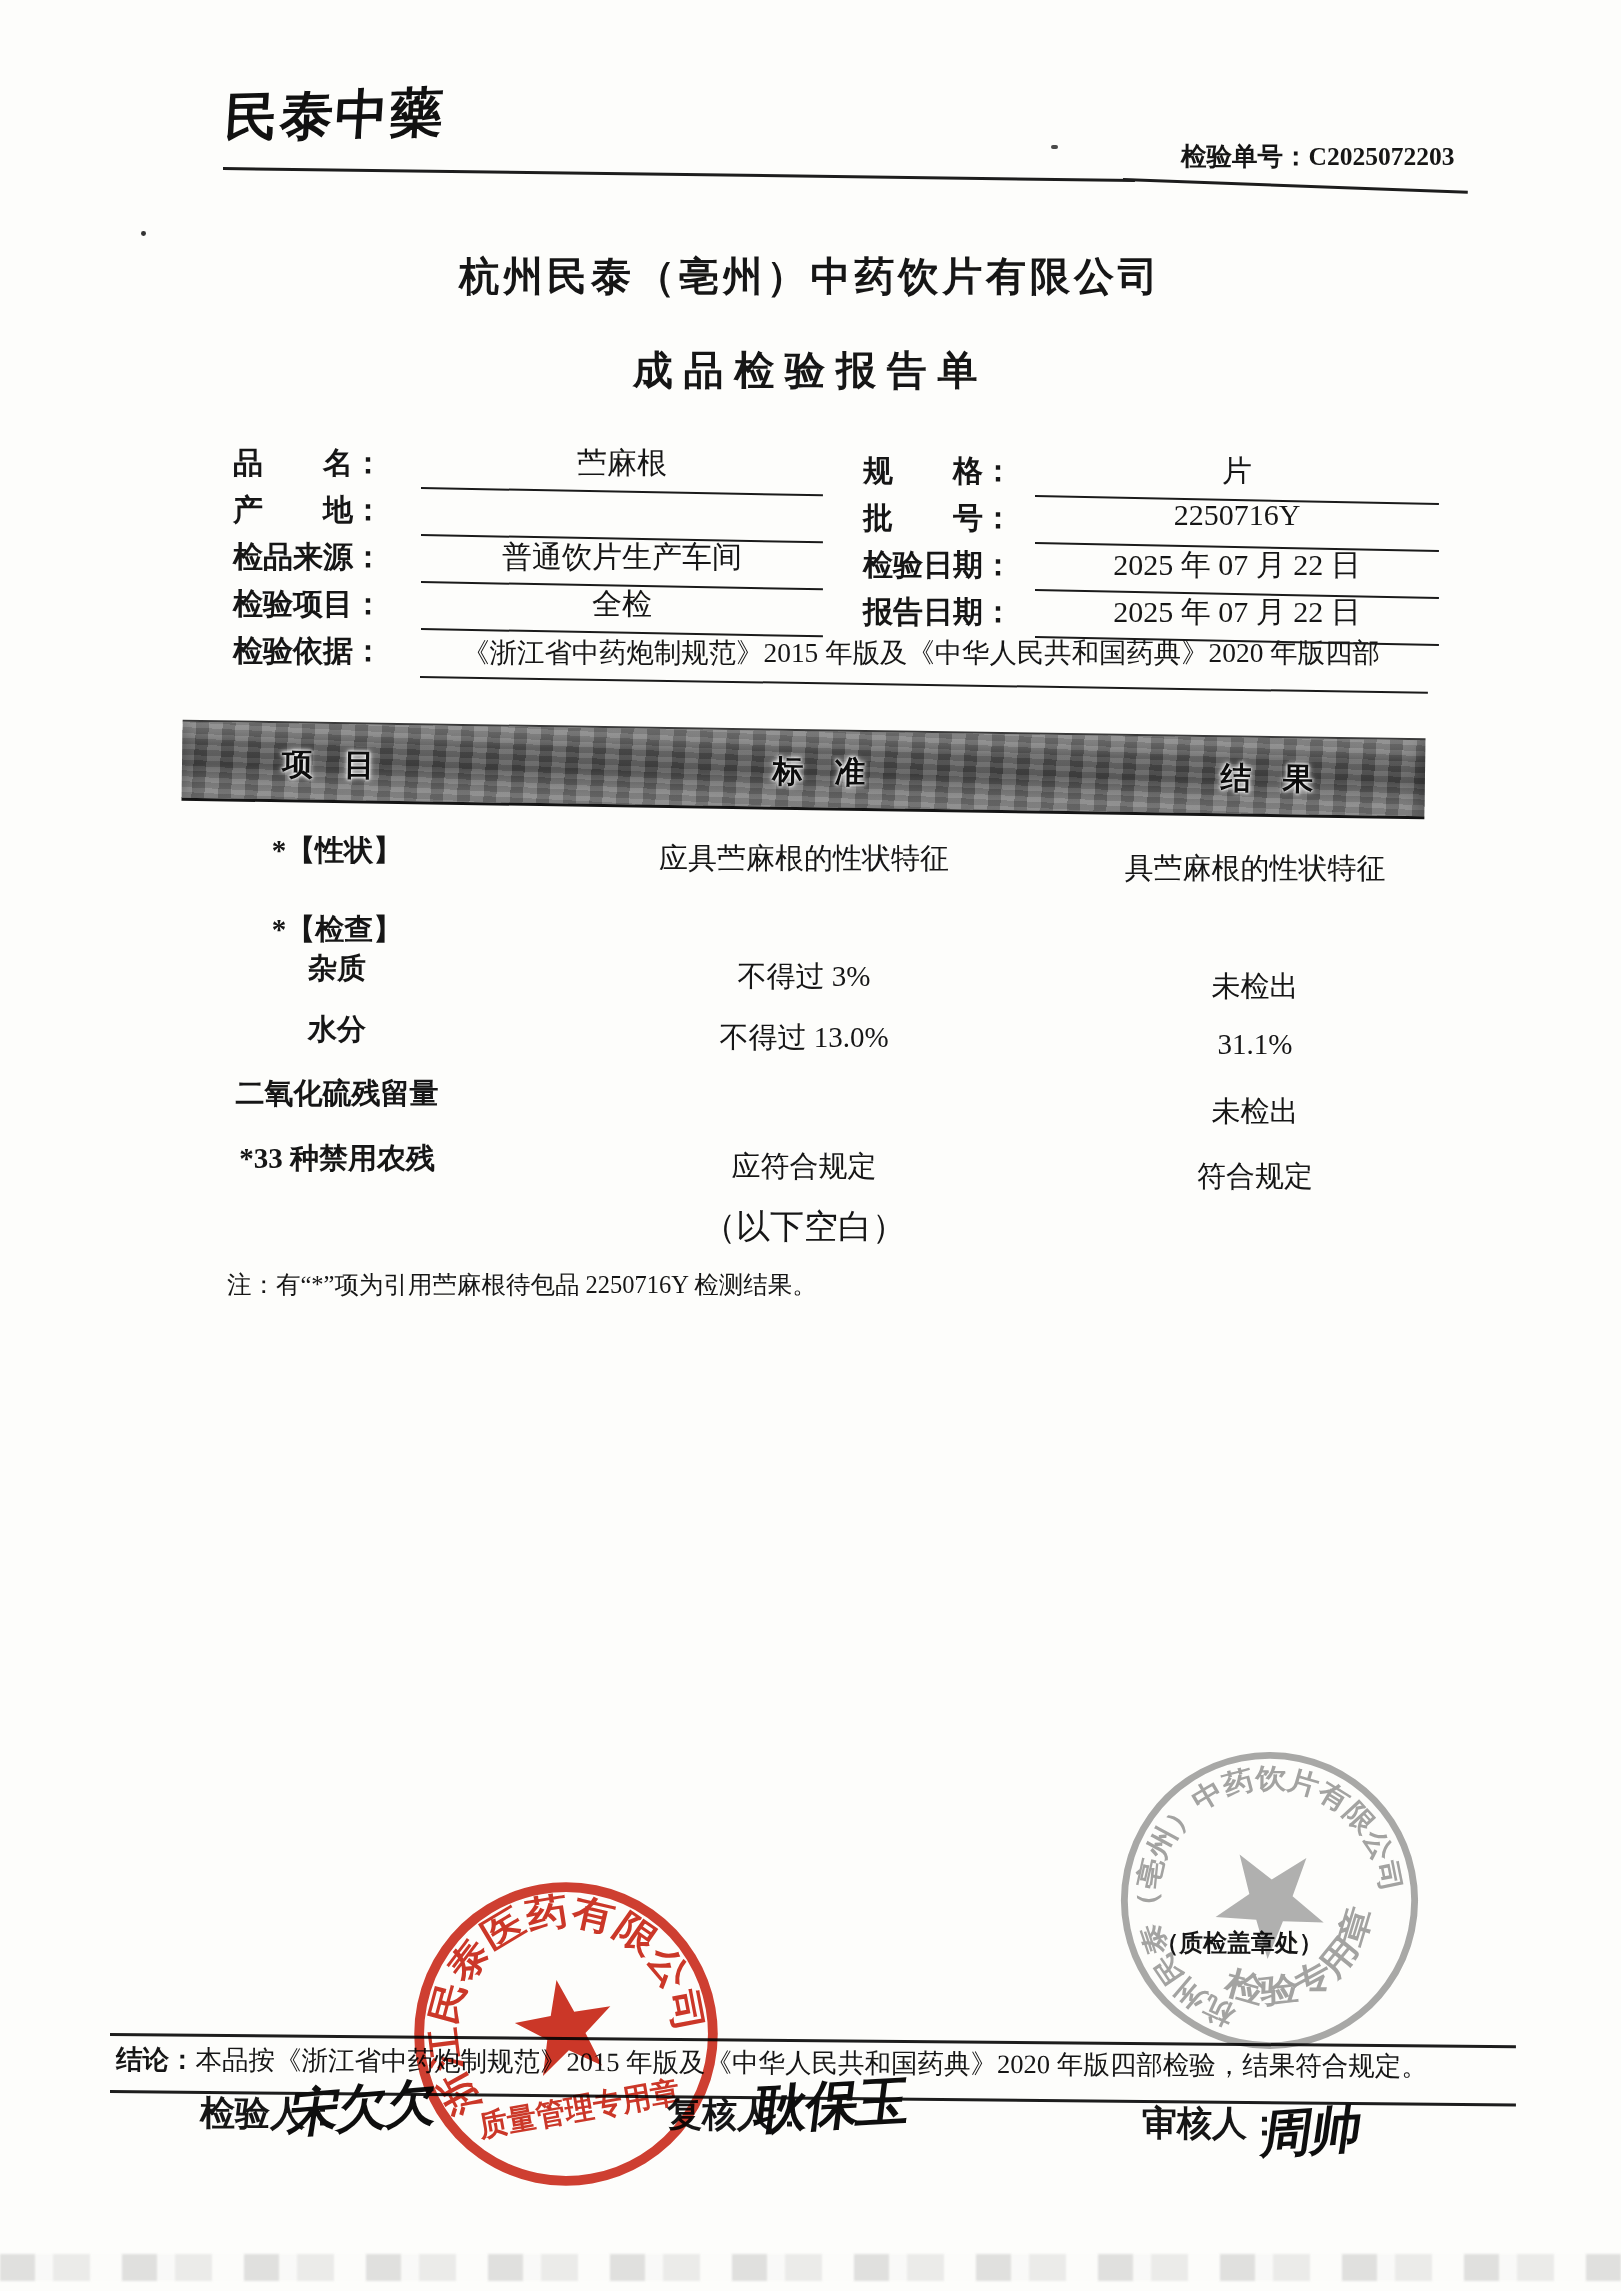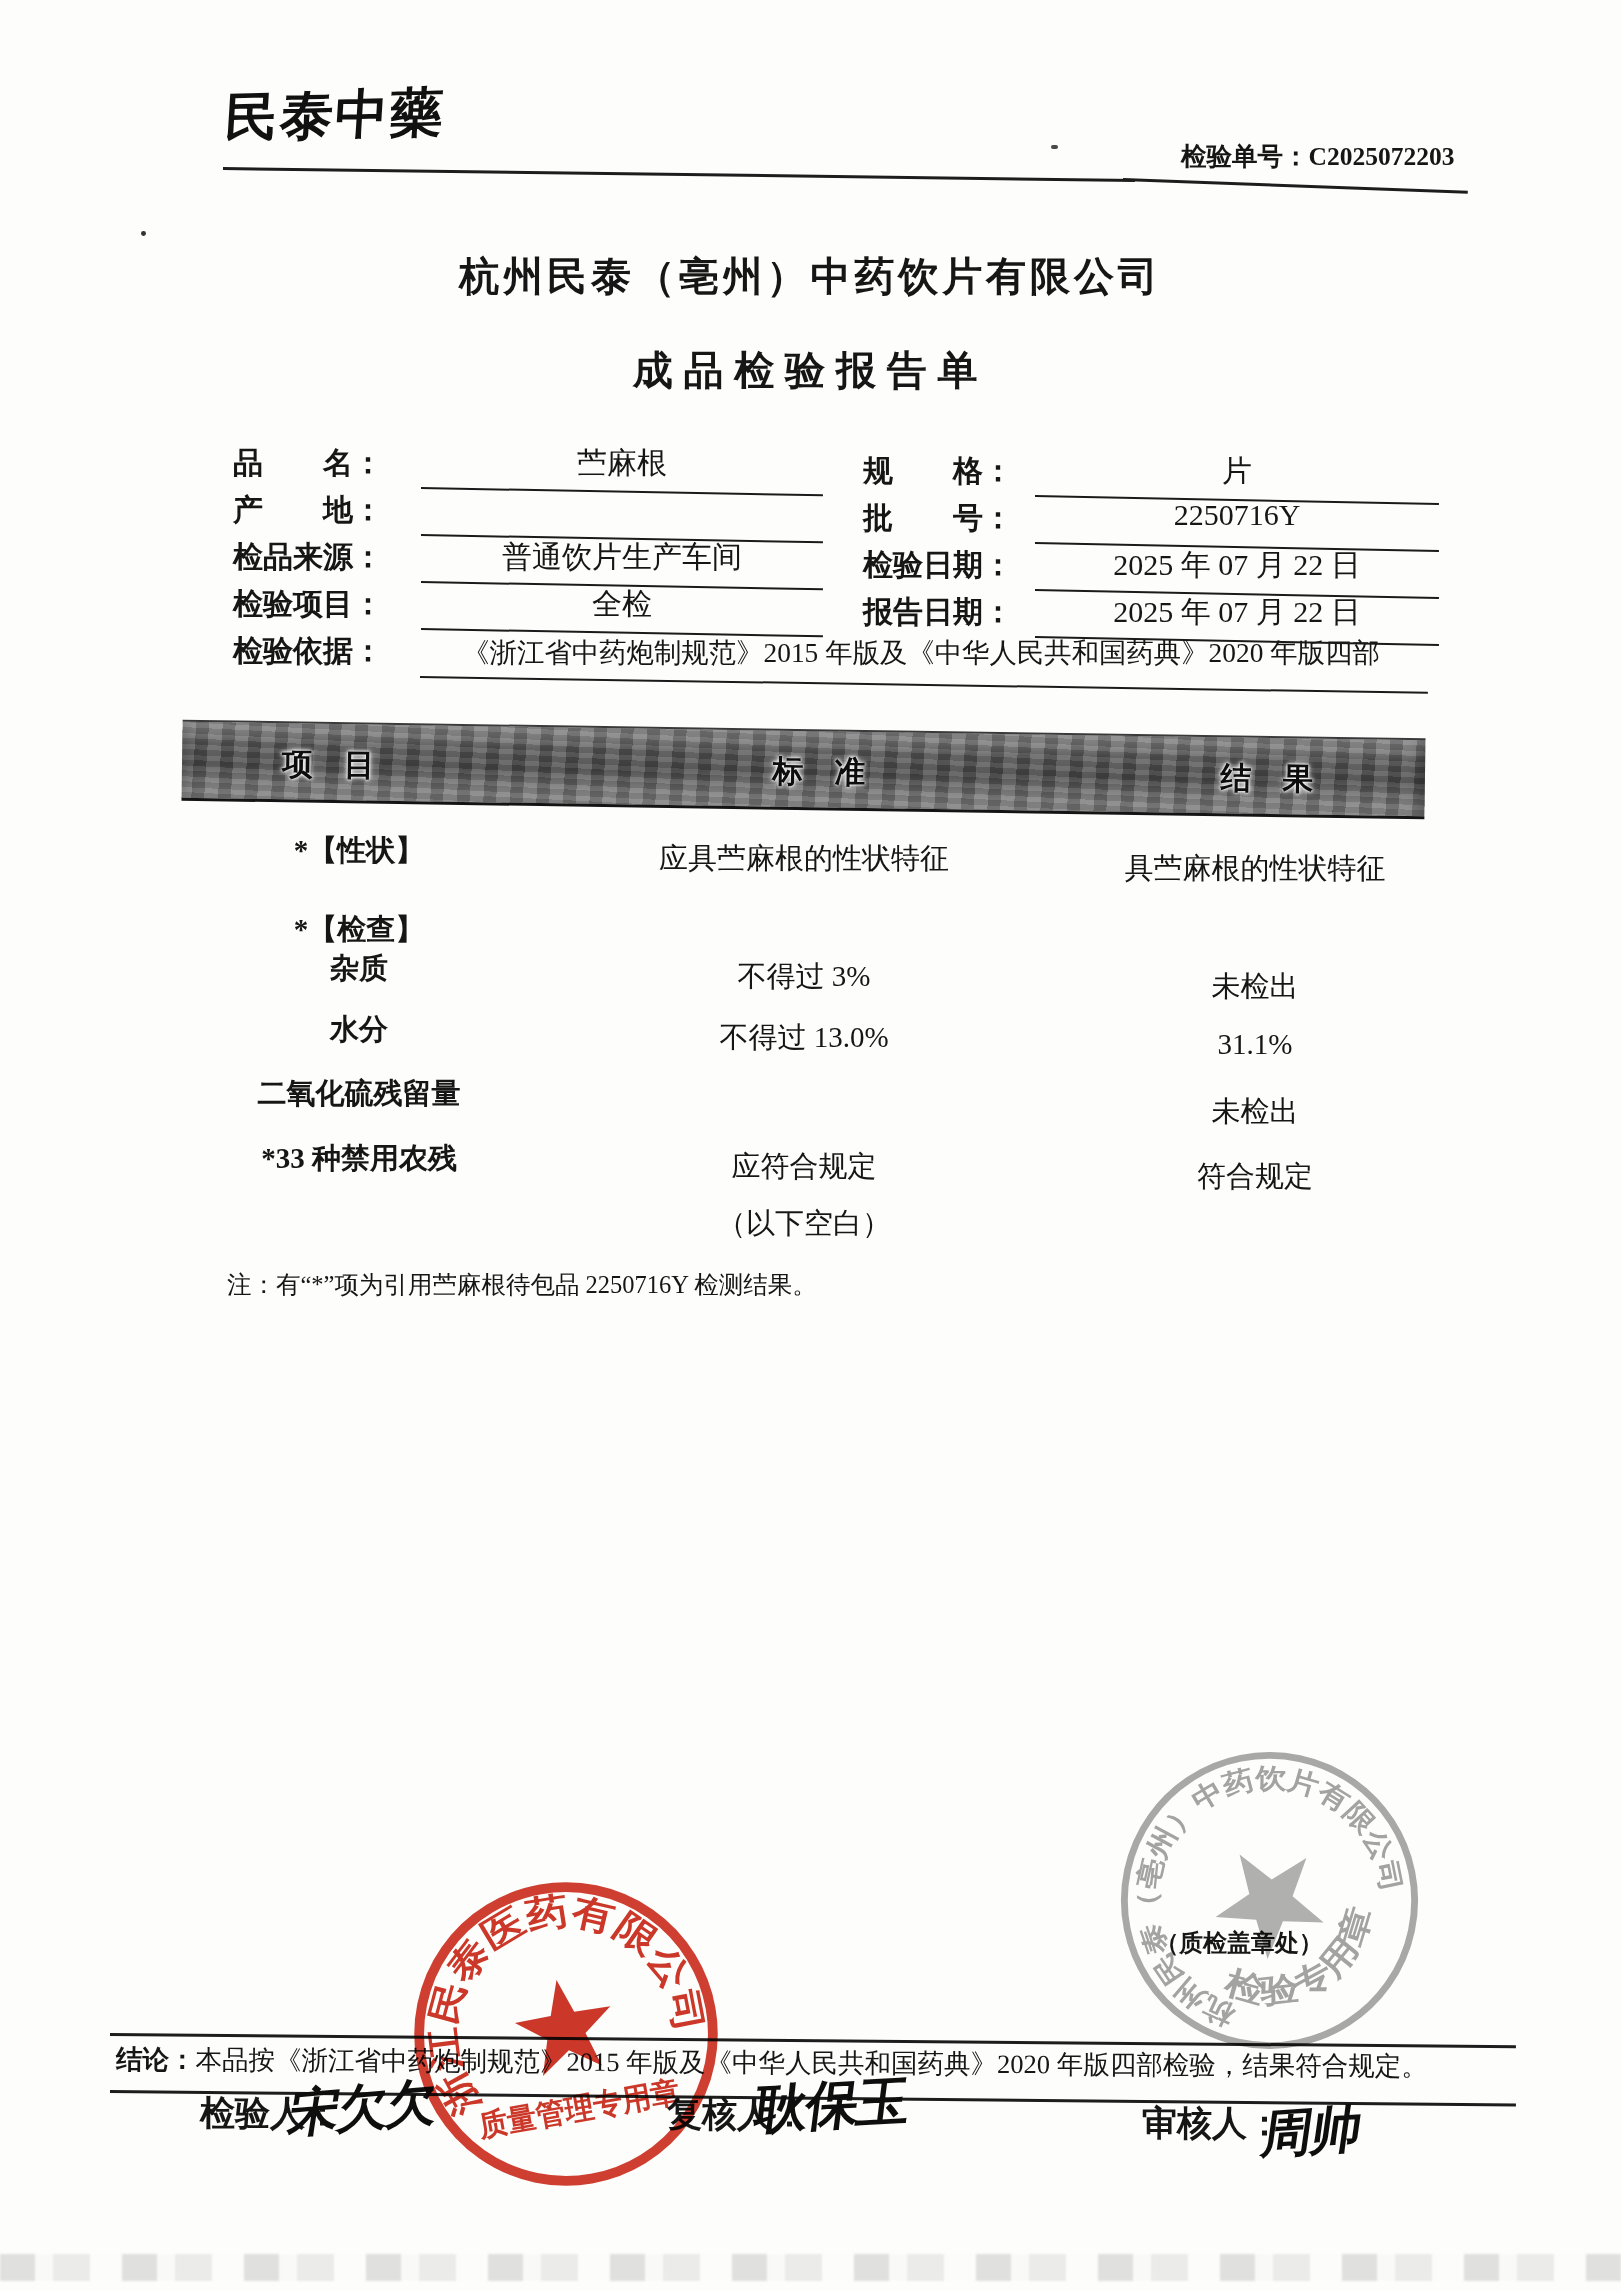--- a/index.html
+++ b/index.html
@@ -40,24 +40,24 @@
       linear-gradient(180deg,#a3a3a3 0%,#5b5b5b 28%,#4d4d4d 55%,#7b7b7b 82%,#9c9c9c 100%);
     border-top:2px solid #3a3a3a;border-bottom:3.9px solid #141414;
     box-shadow:inset 0 0 19.6px rgba(0,0,0,.35);}
   .bandcell{position:absolute;top:19.6px;font-size:31px;font-weight:700;color:#0d0d0d;white-space:nowrap;
     text-shadow:0 0 5.9px #fff,0 0 3.9px #fff,0 0 2px #fff;}
   .bh1{left:100px;} .bh2{left:549px;width:176px;text-align:center;} .bh3{left:992px;width:186px;text-align:center;}
 
   
   .trow{position:absolute;left:0;width:1621px;height:39px;}
   .tcell{position:absolute;text-align:center;font-size:29px;white-space:nowrap;}
-  .c-item{left:202px;width:314px;font-weight:600;}
+  .c-item{left:180px;width:314px;font-weight:600;}
   .c-std{left:598px;width:412px;top:7.8px;}
   .c-res{left:1059px;width:392px;top:17.6px;}
-  .blank-note{left:598px;top:1204px;width:412px;text-align:center;font-size:29px;}
+  .blank-note{left:598px;top:1204px;width:412px;text-align:center;font-size:34px;}
   .footnote{left:227px;top:1268px;font-size:24.5px;white-space:nowrap;}
 
   
   .rule-conc-top{left:110px;top:2033px;width:1406px;transform:rotate(0.5deg);}
   .rule-conc-bot{left:110px;top:2090px;width:1406px;transform:rotate(0.55deg);}
   .conclusion{left:116px;top:2045px;width:1407px;font-size:26.5px;transform:rotate(0.3deg);white-space:nowrap;}
   .conclusion b{font-weight:700;}
   .sig-label{font-size:35px;font-weight:600;white-space:nowrap;}
   .sig{font-family:"DejaVu Sans","Liberation Sans",sans-serif;font-weight:700;color:#0e0e0e;
        white-space:nowrap;letter-spacing:-2px;}

